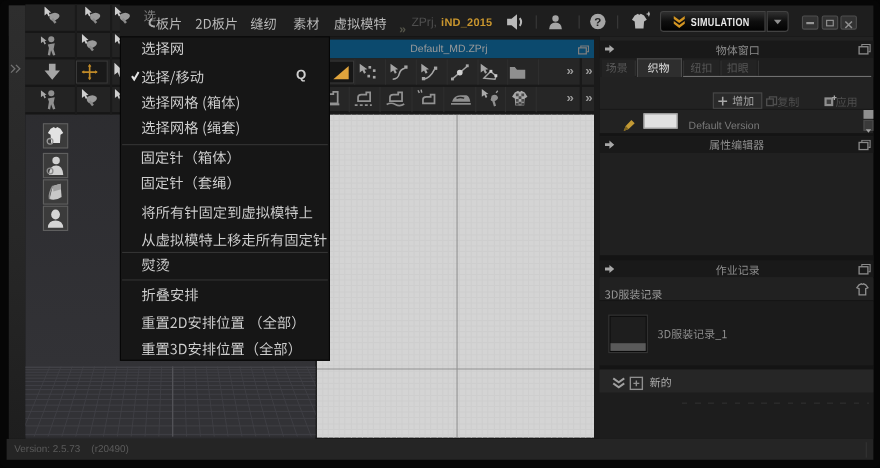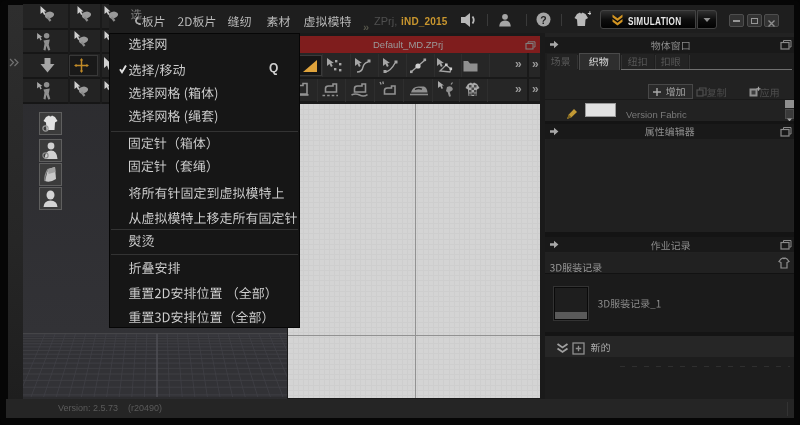--- a/index.html
+++ b/index.html
@@ -32,21 +32,21 @@
   <div class="abs" style="left:8px; top:5px; width:15px; height:394px; background:linear-gradient(#2e2e2e, #262626 60%, #1e1e1e);"></div>
 
   <div class="abs" style="left:23px; top:33px; width:264px; height:366px; background:linear-gradient(#2b2b2e, #323236 82%, #2c2c2f);"></div>
 
   <div class="abs" style="left:287px; top:33px; width:258px; height:366px; background:#1a1a1a;"></div>
 
   <div class="abs" style="left:545px; top:33px; width:249px; height:366px; background:#222222;"></div>
 
   <div class="abs" style="left:6px; top:399px; width:788px; height:19px; background:#252525;"></div>
   <div class="abs" style="left:787px; top:402px; width:1px; height:14px; background:#333333;"></div>
-  <div class="abs" style="left:13px; top:403px; font-size:9px; color:#5b5b5b;margin-left:45px;">Version: 2.5.73&nbsp;&nbsp;&nbsp;&nbsp;(r20490)</div>
+  <div class="abs" style="left:13px; top:403px; font-size:9px; color:#5b5b5b;">Version: 2.5.73&nbsp;&nbsp;&nbsp;&nbsp;(r20490)</div>
 
   <div class="abs" style="left:23px; top:4px; width:86px; height:100px; background:#232323;"></div>
 
   <div class="abs" style="left:23px; top:28px; width:86px; height:2px; background:#161616;"></div>
   <div class="abs" style="left:23px; top:52px; width:86px; height:2px; background:#161616;"></div>
   <div class="abs" style="left:23px; top:77px; width:86px; height:2px; background:#161616;"></div>
   <div class="abs" style="left:23px; top:102px; width:86px; height:2px; background:#161616;"></div>
   <div class="abs" style="left:68px; top:4px; width:2px; height:100px; background:#1a1a1a;"></div>
   <div class="abs" style="left:100px; top:4px; width:2px; height:100px; background:#1a1a1a;"></div>
 
@@ -223,21 +223,21 @@
   <svg class="abs" style="left:611px; top:13px;" width="13" height="13" viewBox="0 0 13 13">
     <path d="M1.5 1.5 L6.5 5.2 L11.5 1.5 L11.5 4.2 L6.5 8 L1.5 4.2 Z" fill="#d29422"></path>
     <path d="M1.5 6 L6.5 9.7 L11.5 6 L11.5 8.7 L6.5 12.5 L1.5 8.7 Z" fill="#d29422"></path>
   </svg>
   <div class="abs" style="left:628px; top:15px; font-size:10.5px; font-weight:bold; color:#e8e8e8; letter-spacing:0.4px; transform:scaleX(0.78); transform-origin:0 0;">SIMULATION</div>
   <div class="abs" style="left:697px; top:10px; width:20px; height:19px; background:linear-gradient(#303030, #0e0e0e 50%, #020202); border:1px solid #424242; border-radius:0 3px 3px 0;"></div>
   <svg class="abs" style="left:702px; top:17px;" width="10" height="6" viewBox="0 0 10 6">
       <polygon points="1.5,1 8.5,1 5,5" fill="#8f8f8f"></polygon>
     </svg>
 
-  <div class="abs" style="left:287px; top:36px; width:253px; height:17px; background:#7f1d1d;text-align:right;">
+  <div class="abs" style="left:287px; top:36px; width:253px; height:17px; background:#0c4a6e;text-align:right;">
     <div class="abs" style="left:86px; top:3px; font-size:9.5px; color:#9a9a9a;">Default_MD.ZPrj</div>
     <svg class="abs" style="left:238px; top:5px;" width="11" height="9" viewBox="0 0 11 9">
         <rect x="1" y="2.5" width="7" height="5.5" fill="none" stroke="#7f7f7f" stroke-width="1.1"></rect>
         <path d="M3 2.5 L3 0.8 L10 0.8 L10 6 L8.5 6" stroke="#7f7f7f" stroke-width="1" fill="none"></path>
       </svg>
   </div>
 
   <div class="abs" style="left:287px; top:53px; width:253px; height:50px; background:#262626;"></div>
   <div class="abs" style="left:287px; top:77px; width:253px; height:2px; background:#191919;"></div>
   <div class="abs" style="left:287px; top:101px; width:253px; height:2px; background:#191919;"></div>
@@ -423,21 +423,21 @@
   <div class="abs" style="left:689px; top:55px; width:1px; height:14px; background:#333333;"></div>
 
   <div class="abs" style="left:648px; top:84px; width:45px; height:15px; background:#2a2a2a; border:1px solid #484848;"></div>
   <div class="abs" style="left:545px; top:99px; width:249px; height:1px; background:#191919;"></div>
 
   <svg class="abs" style="left:566px; top:108px;" width="12" height="12" viewBox="0 0 12 12">
       <path d="M1 11 L2.8 6.5 L8 1 L11 4 L5.5 9.2 Z" fill="#c39a35"></path>
       <path d="M1 11 L2.8 6.5 L5.5 9.2 Z" fill="#7d6420"></path>
     </svg>
   <div class="abs" style="left:585px; top:103px; width:31px; height:14px; background:#e2e2e2; border:1px solid #9a9a9a;"></div>
-  <div class="abs" style="left:626px; top:109px; width:70px; height:12px; overflow:hidden; font-size:9.5px; color:#7a7a7a;">Version Fabric</div>
+  <div class="abs" style="left:626px; top:109px; width:70px; height:12px; overflow:hidden; font-size:9.5px; color:#7a7a7a;">Default Version</div>
   <div class="abs" style="left:785px; top:100px; width:9px; height:8px; background:#8f8f8f;"></div>
     <div class="abs" style="left:785px; top:109px; width:9px; height:10px; background:#3a3a3a; border:1px solid #4a4a4a;"><svg width="7" height="8" viewBox="0 0 7 8">
         <polygon points="3.5,5.6 1,2.4 6,2.4" fill="#a0a0a0"></polygon>
       </svg></div>
 
   <div class="abs" style="left:545px; top:121px; width:249px; height:3px; background:#141414;"></div>
   <div class="abs" style="left:545px; top:124px; width:249px; height:15px; background:#191919;"></div>
   <svg class="abs" style="left:549px; top:127px;" width="10" height="9" viewBox="0 0 10 9">
       <path d="M1 3.2 L5 3.2 L5 0.8 L9.4 4.5 L5 8.2 L5 5.8 L1 5.8 Z" fill="#a8a8a8"></path>
     </svg>

